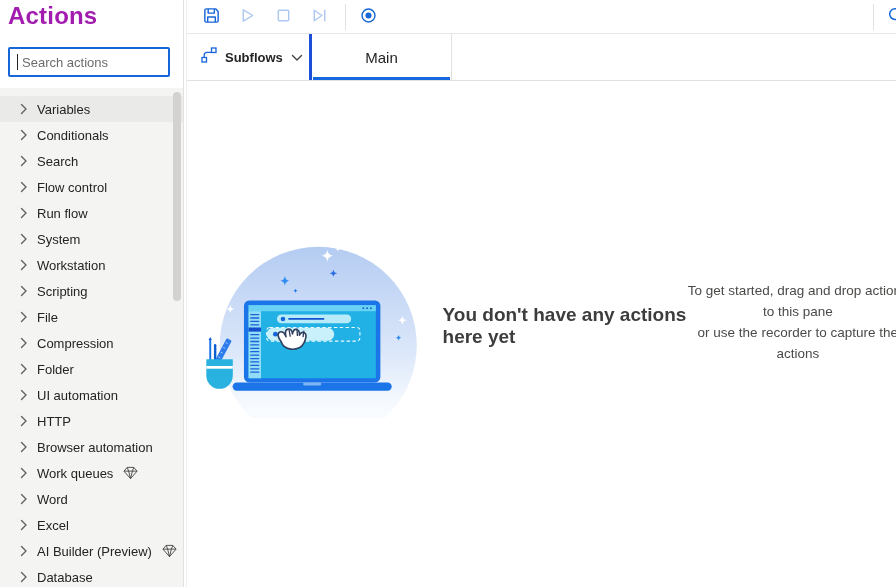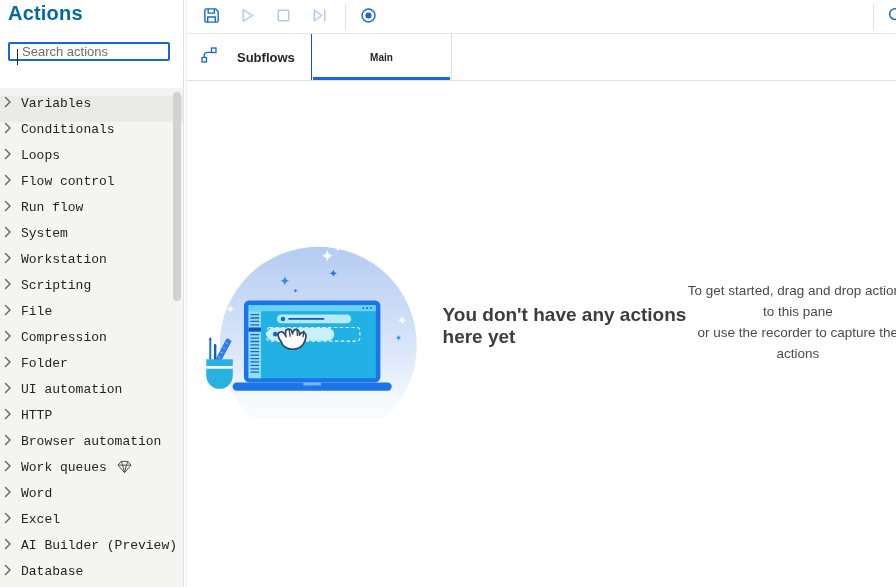--- a/index.html
+++ b/index.html
@@ -4,55 +4,55 @@
 <style>
   * { box-sizing: border-box; margin: 0; padding: 0; }
   html,body { width:896px; height:587px; overflow:hidden; background:#fff;
               font-family:"Liberation Sans", sans-serif; }
   .app { display:flex; width:896px; height:587px; }
 
   
   .panel { width:184px; flex:0 0 184px; height:100%; background:#fff;
            border-right:1px solid #e3e1df; display:flex; flex-direction:column; position:relative; }
   .panel-head { background:#fff; padding:2px 0 0 8px; height:88px; flex:0 0 88px; }
-  .panel-title { font-size:20px; font-weight:700; color:#0369a1; letter-spacing:.2px; }
+  .panel-title { font-size:24px; font-weight:700; color:#a21caf; letter-spacing:.2px; }
   .searchbox { position:relative; margin:17px 13px 0 0; }
-  .searchbox input { width:100%; height:19px; border:2px solid #1666d8; border-radius:2px;
+  .searchbox input { width:100%; height:30px; border:2px solid #1666d8; border-radius:2px;
                      padding:0 6px 0 12px; font-size:13px; color:#323130; outline:none;
                      font-family:"Liberation Sans", sans-serif; }
   .searchbox input::placeholder { color:#6e6c6a; }
   .caret { position:absolute; left:9px; top:7px; width:1px; height:16px; background:#222; }
 
   .panel-list { flex:1; background:#f4f4f3; position:relative; padding-top:8px; overflow:hidden; }
-  .cat { display:flex; align-items:flex-start; height:26px; padding-left:4px; cursor:pointer;font-family:Liberation Mono, monospace; }
+  .cat { display:flex; align-items:center; height:26px; padding-left:20px; cursor:pointer; }
   .cat.hl { background:#eaeae9; }
   .chev { display:inline-flex; width:8px; margin-right:9px; flex:0 0 8px; }
   .cat .lbl { font-size:13px; color:#242424; white-space:nowrap; }
   .gem { display:inline-flex; margin-left:10px; }
   .vscroll { position:absolute; top:0; right:2px; width:8px; height:100%; }
   .vthumb { position:absolute; top:4px; left:0; width:8px; height:209px; background:#d4d2d0; border-radius:4px; }
 
   
   .main { flex:1; display:flex; flex-direction:column; margin-left:2px; border-left:1px solid #f0efee; min-width:0; }
 
   .toolbar { height:34px; flex:0 0 34px; border-bottom:1px solid #e9e7e5; display:flex;
              align-items:center; padding-left:10px; overflow:hidden; }
   .tbtn { width:28px; height:28px; margin-right:8px; background:none; border:none; display:flex;
           align-items:center; justify-content:center; cursor:pointer; border-radius:3px; }
   .tb-divider { width:1px; height:26px; background:#e3e1df; margin:0 8px 0 4px; flex:0 0 1px; }
   .tb-spacer { flex:1; }
   .tbtn.clip { margin-right:-14px; }
 
   .tabbar { height:47px; flex:0 0 47px; border-bottom:1px solid #e3e1df; display:flex; align-items:stretch; }
-  .subflows { width:125px; flex:0 0 125px; display:flex; align-items:center; gap:20px;
-              padding-left:14px; border-right:1px solid #1d4ed8; cursor:pointer; background:#fff; }
+  .subflows { width:125px; flex:0 0 125px; display:flex; align-items:center; gap:8px;
+              padding-left:14px; border-right:3px solid #1d4ed8; cursor:pointer; background:#fff; }
   .subflows .lbl { font-size:13px; font-weight:700; color:#242424; }
   .tab { width:140px; flex:0 0 140px; position:relative; display:flex; align-items:center;
          justify-content:center; border-right:1px solid #e3e1df; cursor:pointer; background:#fff; }
-  .tab .lbl { font-size:10px; font-weight:700; color:#242424; }
+  .tab .lbl { font-size:15px; font-weight:400; color:#242424; }
   .tab .underline { position:absolute; left:1px; right:1px; bottom:0; height:3px; background:#1568dd; }
 
   .canvas { flex:1; background:#fff; display:flex; flex-direction:column; align-items:center; overflow:hidden; }
   .empty { display:flex; flex-direction:row; align-items:center; transform:translateX(13px); margin-top:137px; }
   .empty-title { margin-top:16px; font-size:19px; font-weight:700; color:#3d3d3d; }
   .empty-sub { margin-top:8px; font-size:13.5px; line-height:21px; color:#4c4a48; text-align:center; }
 </style>
 </head>
 <body>
 
@@ -83,21 +83,21 @@
             </svg>
           </span>
         <span class="lbl">Conditionals</span>
       </div>
       <div class="cat">
         <span class="chev">
             <svg width="8" height="12" viewBox="0 0 8 12">
               <path d="M1.5 1.5 L6 6 L1.5 10.5" fill="none" stroke="#616161" stroke-width="1.4" stroke-linecap="round" stroke-linejoin="round"></path>
             </svg>
           </span>
-        <span class="lbl">Loops</span>
+        <span class="lbl">Search</span>
       </div>
       <div class="cat">
         <span class="chev">
             <svg width="8" height="12" viewBox="0 0 8 12">
               <path d="M1.5 1.5 L6 6 L1.5 10.5" fill="none" stroke="#616161" stroke-width="1.4" stroke-linecap="round" stroke-linejoin="round"></path>
             </svg>
           </span>
         <span class="lbl">Flow control</span>
       </div>
       <div class="cat">

